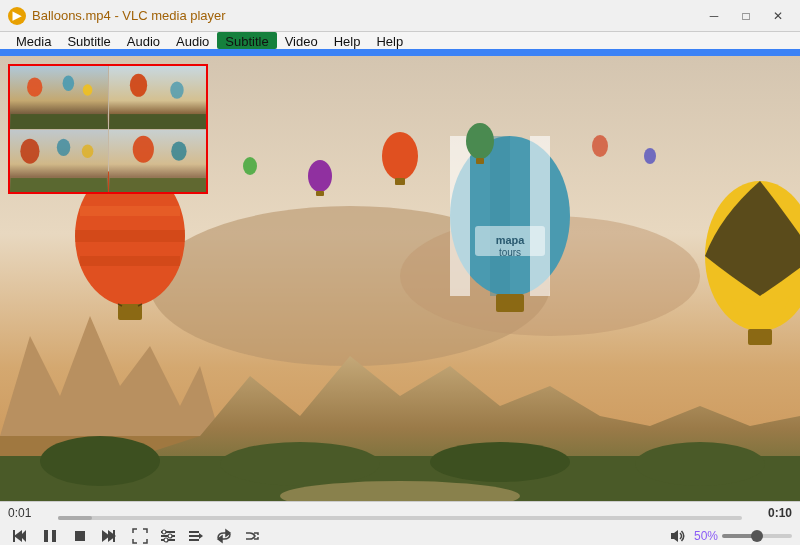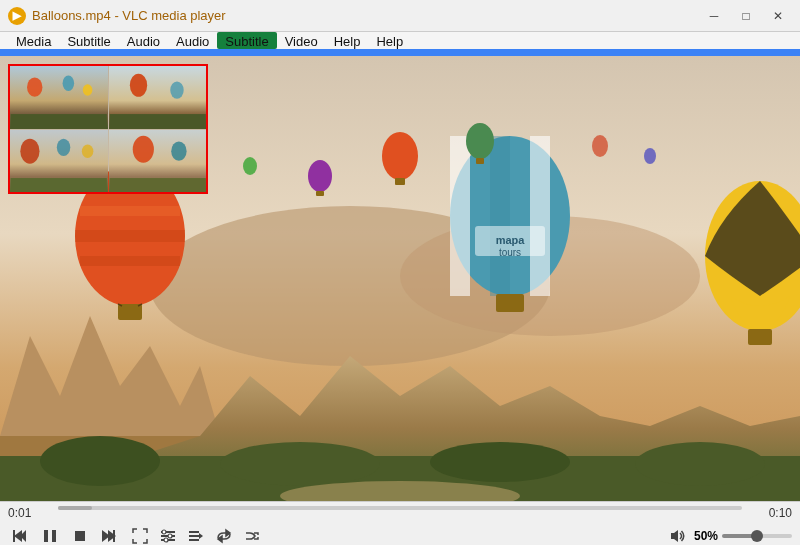--- a/index.html
+++ b/index.html
@@ -83,21 +83,21 @@
     .controls-bar {
       background: #f0f0f0;
       height: 68px;
       border-top: 1px solid #ccc;
       display: flex;
       flex-direction: column;
       padding: 4px 8px;
     }
     .progress-row {
       display: flex;
-      align-items: flex-start;
+      align-items: flex-end;
       gap: 16px;
       margin-bottom: 4px;
     }
     .time-label {
       font-size: 12px; color: #333; min-width: 34px;
     }
     .progress-track {
       flex: 1;
       height: 4px;
       background: #ccc;
@@ -124,21 +124,21 @@
       font-size: 14px; color: #444;
       border-radius: 3px;
     }
     .ctrl-btn svg { width: 16px; height: 16px; }
 
     .spacer { flex: 1; }
 
     .volume-section {
       display: flex; align-items: center; gap: 4px;
     }
-    .volume-label { font-size: 12px; color: #000000; font-weight: bold; }
+    .volume-label { font-size: 12px; color: #8b5cf6; }
     .volume-track {
       width: 70px; height: 4px;
       background: linear-gradient(to right, #888 0%, #888 50%, #ccc 50%, #ccc 100%);
       border-radius: 2px;
       position: relative;
       cursor: pointer;
     }
     .volume-knob {
       position: absolute;
       top: -4px;
@@ -313,21 +313,21 @@
   </div>
 </div>
 
 <div class="controls-bar">
 
   <div class="progress-row">
     <span class="time-label">0:01</span>
     <div class="progress-track">
       <div class="progress-fill"></div>
     </div>
-    <span class="time-label" style="text-align:right;">0:10</span>
+    <span class="time-label" style="text-align:right;font-weight:bold;">0:10</span>
   </div>
 
   <div class="buttons-row">
 
     <button class="ctrl-btn" title="Skip back">
       <svg viewBox="0 0 16 16" fill="#444">
           <polygon points="2,2 2,14 6,10 6,14 14,8 6,2 6,6" transform="scale(-1,1) translate(-16,0)"></polygon>
           <rect x="1" y="2" width="2" height="12"></rect>
         </svg>
     </button>

